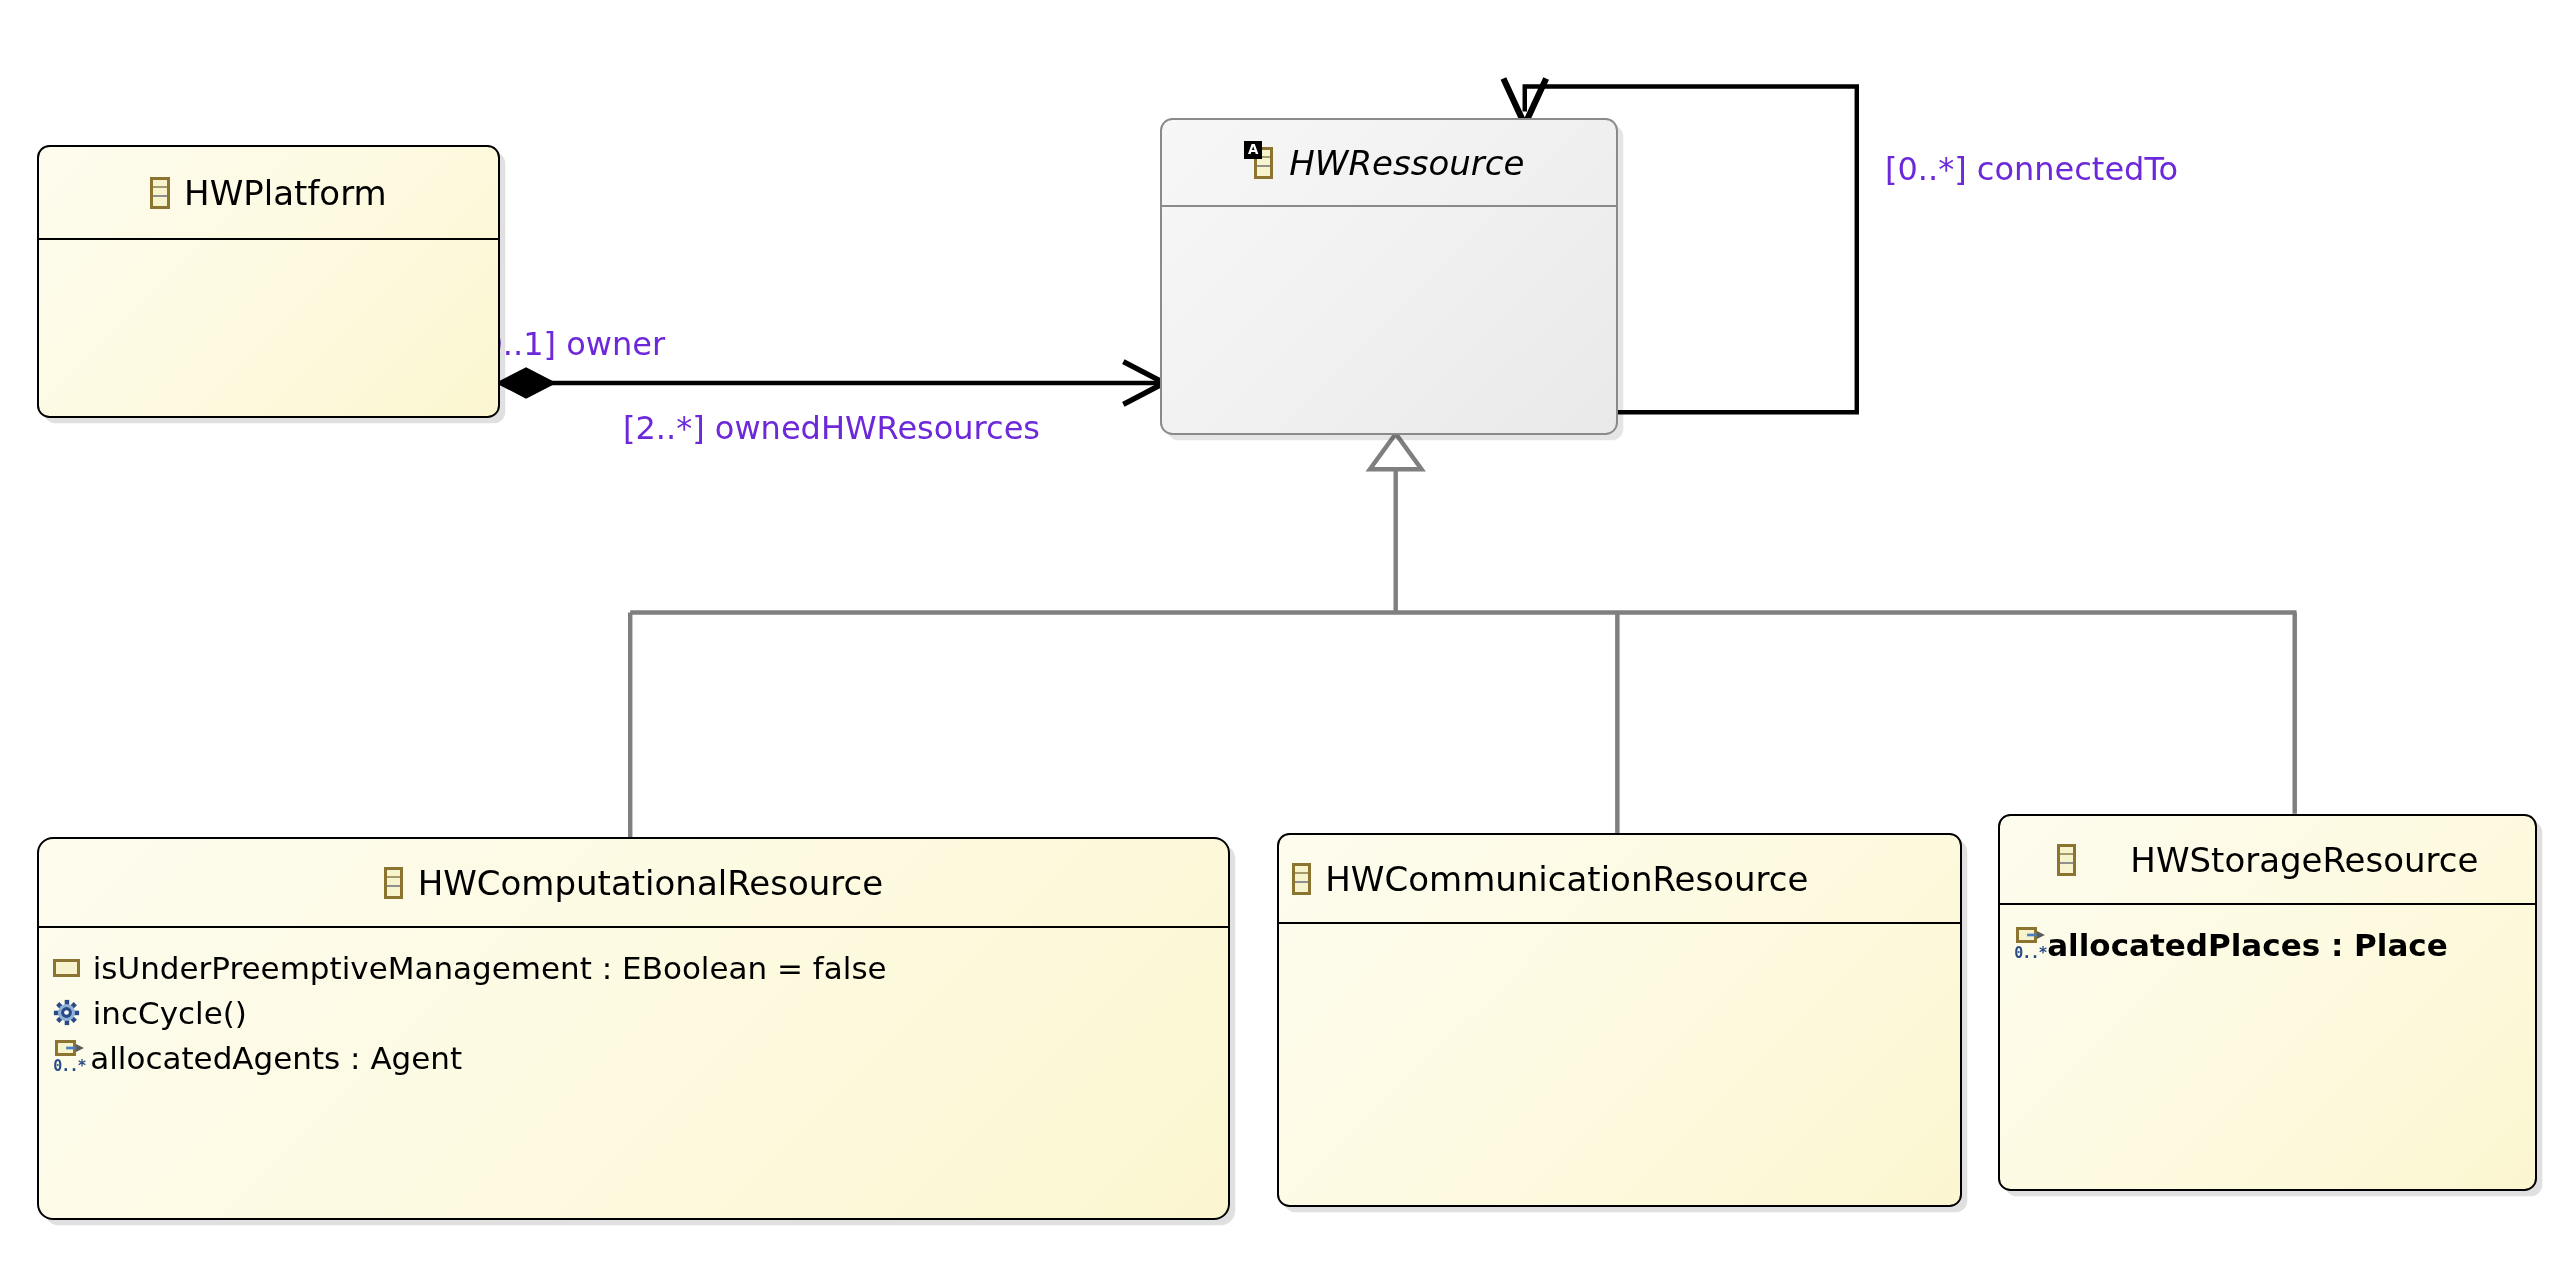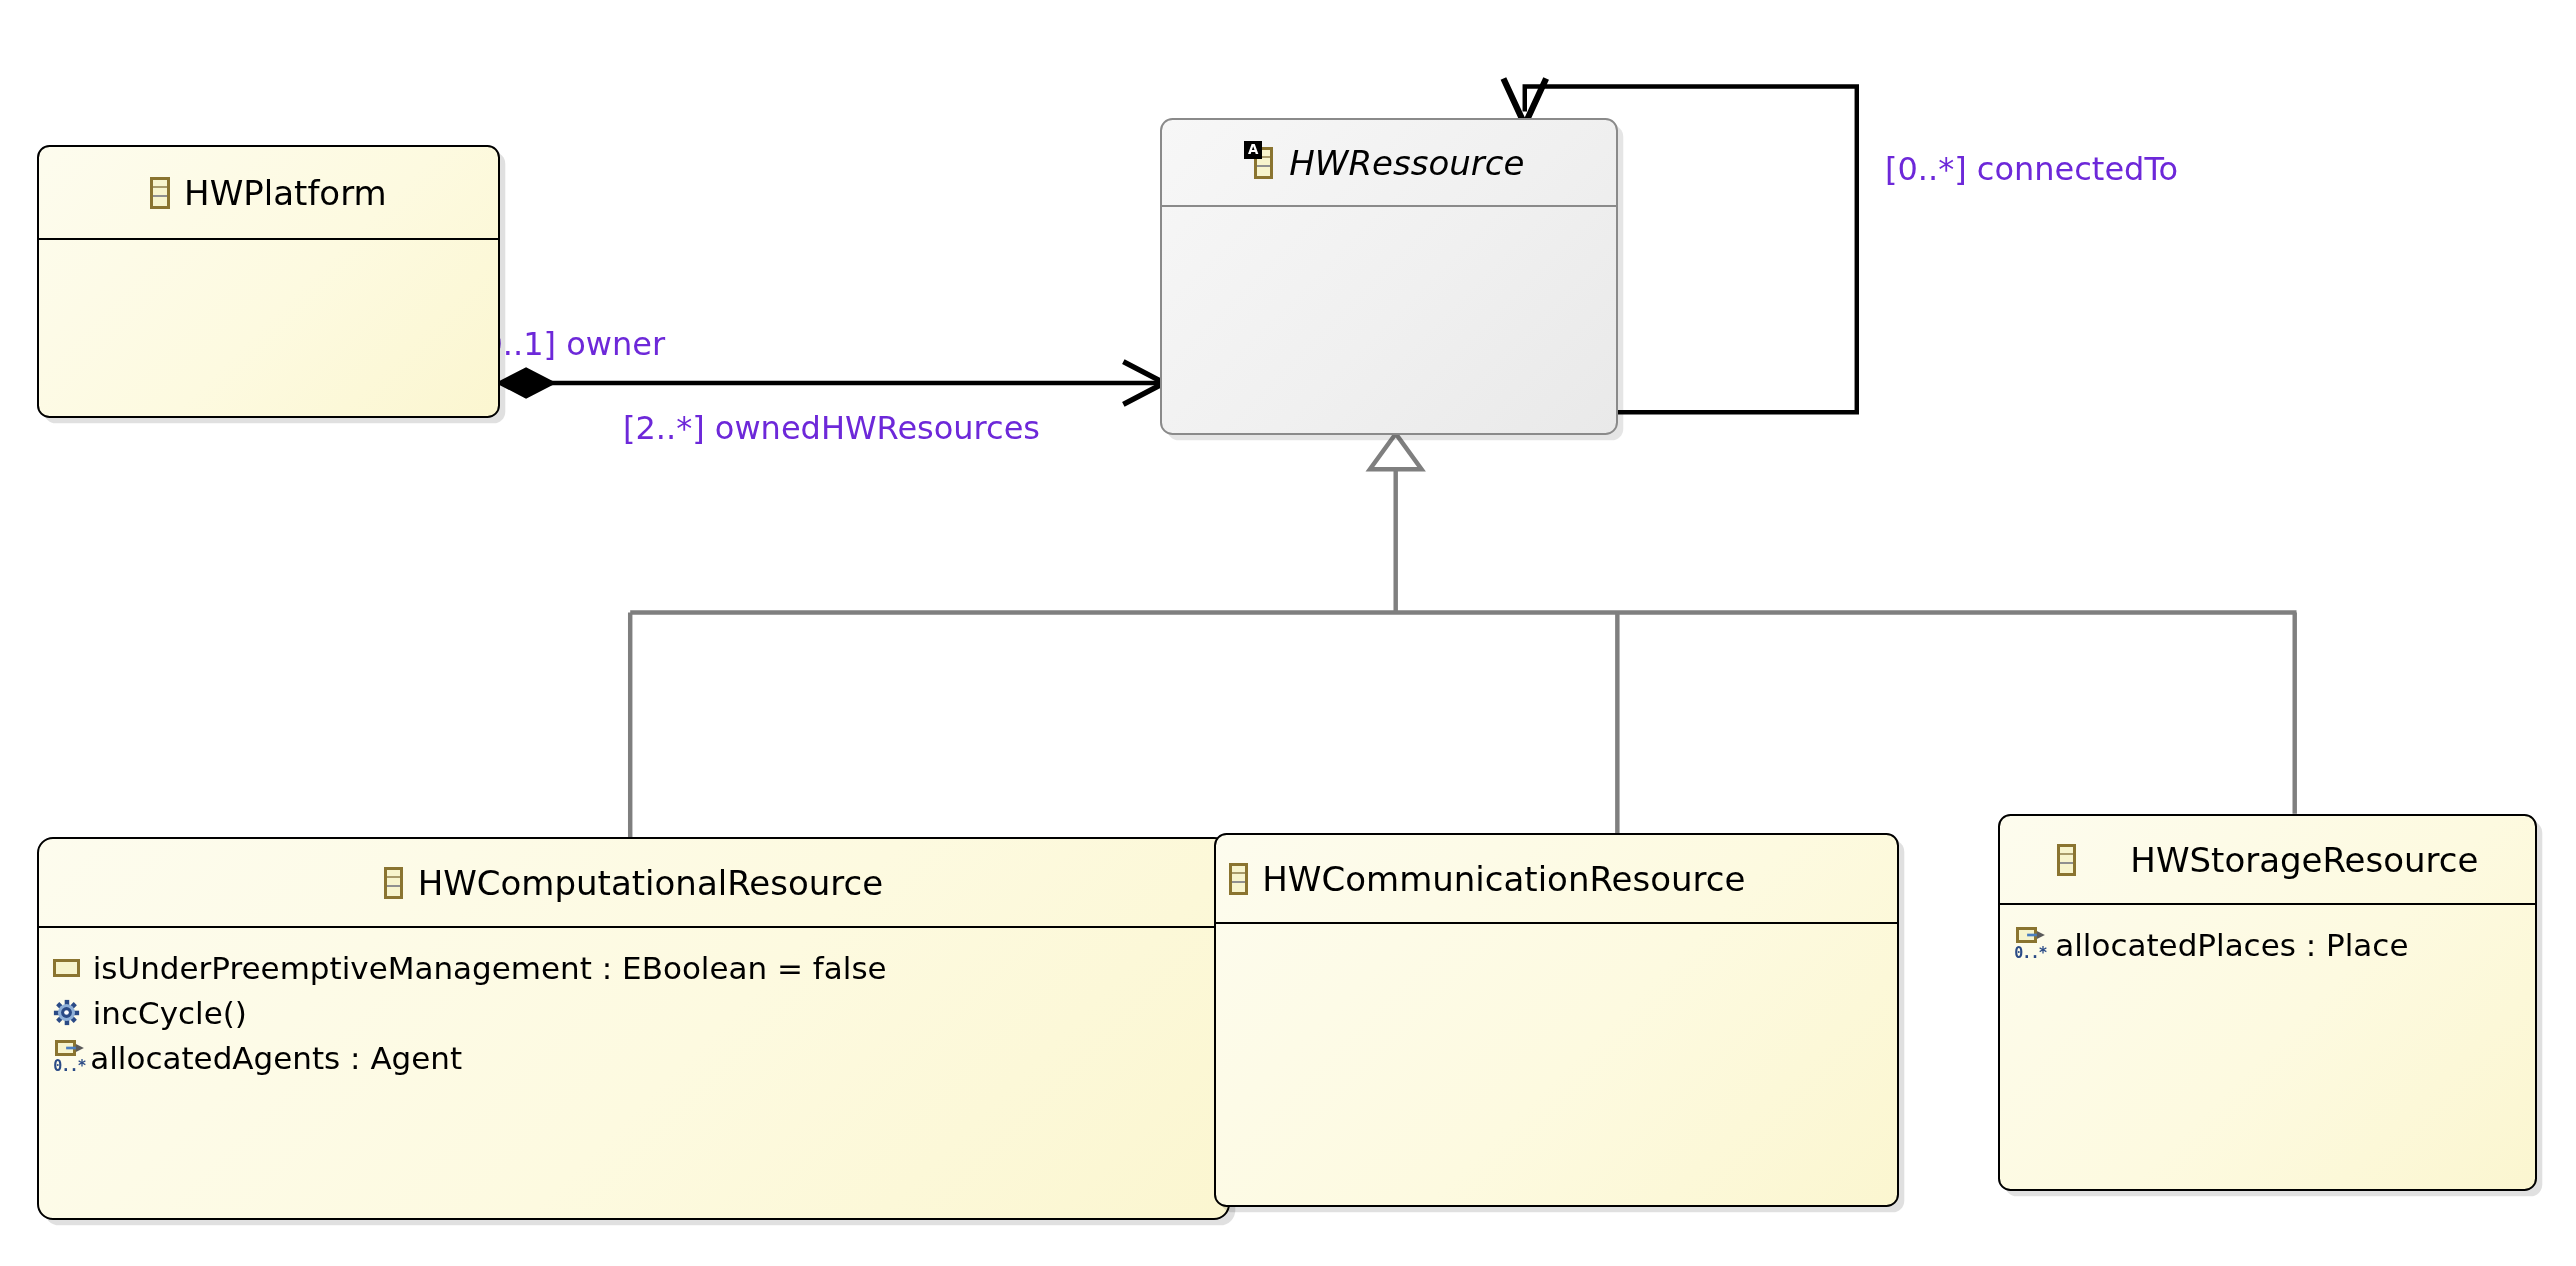--- a/index.html
+++ b/index.html
@@ -286,21 +286,21 @@
             <polygon points="11,0 20,4.5 11,9" fill="#5a5a5a"></polygon>
           </svg>
           <span class="ref-mult">0..*</span>
         </span>
         <span class="member-label" style="margin-left:5px;">allocatedAgents : Agent</span>
       </div>
 
     </div>
   </div>
 
-  <div class="uml-class" style="left:1214px; top:833px; width:685px; height:374px;">
+  <div class="uml-class" style="left:1277px; top:833px; width:685px; height:374px;">
     <div class="class-header left" style="height:89px; padding-left:12.5px;">
       <span class="icon icon-eclass"></span>
       <span class="class-title" style="margin-left:14.2px;">HWCommunicationResource</span>
     </div>
     <div class="class-body" style="height:281px;"></div>
   </div>
 
   <div class="uml-class" style="left:1998px; top:814px; width:539px; height:377px;">
     <div class="class-header" style="height:89px;gap:40px;">
       <span class="icon icon-eclass"></span>
@@ -310,20 +310,20 @@
 
       <div class="member-row">
         <span class="icon icon-ereference">
           <span class="ref-box"></span>
           <svg class="ref-arrow" viewBox="0 0 20 9">
             <rect x="0" y="3" width="13" height="3" fill="#4a7ec0"></rect>
             <polygon points="11,0 20,4.5 11,9" fill="#5a5a5a"></polygon>
           </svg>
           <span class="ref-mult">0..*</span>
         </span>
-        <span class="member-label" style="margin-left:9px;">allocatedPlaces : Place</span>
+        <span class="member-label" style="margin-left:1px;font-weight:bold;">allocatedPlaces : Place</span>
       </div>
 
     </div>
   </div>
 
 </div>
 
 
 </body></html>

